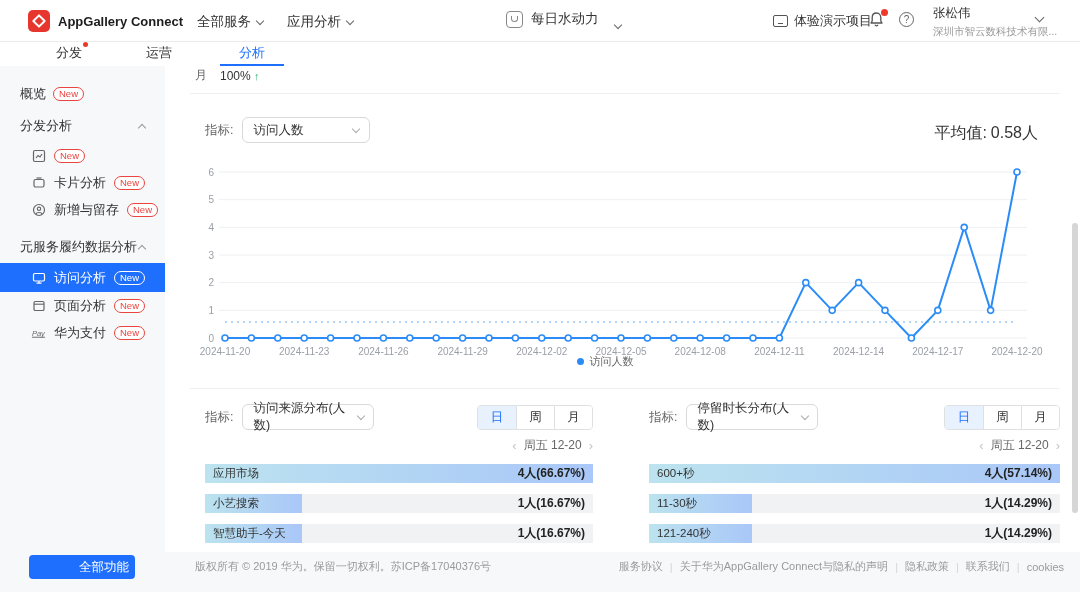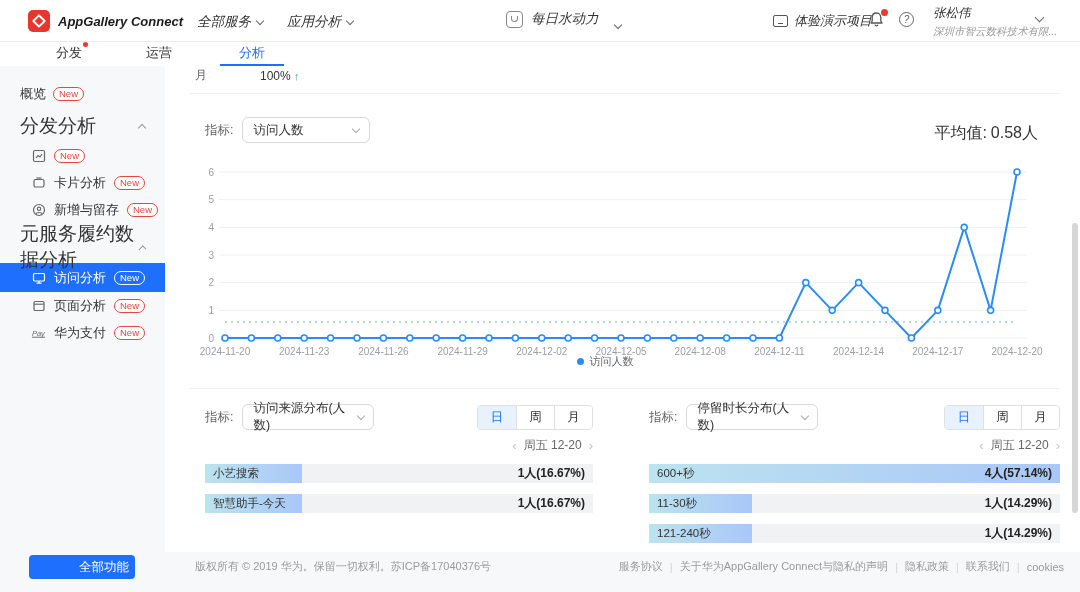--- a/index.html
+++ b/index.html
@@ -2,21 +2,21 @@
 <html><head>
 <meta charset="utf-8">
 <style>
   * { margin:0; padding:0; box-sizing:border-box; }
   html,body { width:1080px; height:592px; background:#fff;
     font-family:"Liberation Sans","DejaVu Sans",sans-serif; }
   .page { position:relative; width:1080px; height:592px; overflow:hidden; background:#fff; }
 
   
   .header { position:absolute; left:0; top:0; width:1080px; height:42px; background:#fff;
-    border-bottom:1px solid #ececec; z-index:5;font-style:italic; }
+    border-bottom:1px solid #ececec; z-index:5; }
   .brand { position:absolute; left:28px; top:10px; display:flex; align-items:center; gap:8px; }
   .logo { width:22px; height:22px; background:#e6362e; border-radius:5px; position:relative; }
   .logo::after { content:''; position:absolute; inset:6px; border:2px solid #fff; transform:rotate(45deg); border-radius:1px; }
   .brand-name { font-size:13px; font-weight:bold; color:#1c1c1c; }
   .hnav { position:absolute; top:13px; font-size:13.5px; color:#333; display:flex; align-items:center; gap:6px; cursor:pointer; }
   .chev { width:6px; height:6px; border-right:1.4px solid #666; border-bottom:1.4px solid #666; transform:rotate(45deg); margin-top:-3px; }
   .chev-lg { width:7px; height:7px; }
   .app-sel { position:absolute; left:506px; top:10px; display:flex; align-items:flex-end; gap:8px; font-size:13.5px; color:#333; cursor:pointer; }
   .app-ic { width:17px; height:17px; border:1.4px solid #888; border-radius:4px; position:relative; }
   .app-ic::after { content:''; position:absolute; left:4px; right:4px; top:4px; height:5px; border:1.2px solid #888; border-top:none; border-radius:0 0 5px 5px; }
@@ -38,35 +38,35 @@
   .snav-item { position:absolute; top:2px; font-size:13px; color:#333; cursor:pointer; }
   .snav-dot { position:absolute; right:-6px; top:-2px; width:5px; height:5px; background:#f0382b; border-radius:50%; }
   .snav-active { color:#1f6fff; border-bottom:2px solid #1f6fff; text-align:center; width:64px; height:22px; }
 
   
   .sidebar { position:absolute; left:0; top:66px; width:165px; height:526px; background:#f7f8fa; z-index:3; padding-top:20px; }
   .sb-overview { display:flex; align-items:center; gap:7px; height:16px; margin-left:20px; font-size:13px; color:#333; cursor:pointer; }
   .badge { display:inline-block; font-size:9.5px; line-height:12px; color:#e8453f; border:1px solid #e8453f;
     border-radius:8px; padding:0 5px; background:#fff; }
   .sb-title { display:flex; align-items:center; justify-content:space-between; height:16px;
-    margin:16px 20px 8px 20px; font-size:19px; color:#333; cursor:pointer; }
+    margin:16px 20px 8px 20px; font-size:13px; color:#333; cursor:pointer; }
   .sb-title:nth-of-type(2) { margin-top:14px; margin-bottom:6px; }
   .chev-up { width:6px; height:6px; border-left:1.4px solid #999; border-top:1.4px solid #999; transform:rotate(45deg); margin-top:3px; }
   .sb-item { display:flex; align-items:center; gap:8px; height:27px; padding-left:31px; font-size:13px; color:#333; cursor:pointer; }
   .sb-item.active { background:#1f6fff; color:#fff; height:29px; }
   .sb-item.active .badge { color:#fff; border-color:#fff; background:transparent; }
   .sb-ic { width:15px; height:15px; display:inline-flex; align-items:center; justify-content:center; }
   .sb-ic svg { display:block; }
   .all-btn { position:absolute; left:29px; bottom:13px; width:106px; height:24px; background:#1f6fff; color:#fff;
     font-size:12.5px; border:none; border-radius:4px; cursor:pointer; font-family:inherit;padding-left:44px; }
 
   
   .main { position:absolute; left:165px; top:66px; width:915px; height:486px; background:#fff; overflow:hidden; z-index:2; }
   .remnant { position:absolute; left:30px; top:1px; font-size:12px; color:#666; display:flex; gap:13px; align-items:center; }
-  .remnant .val { color:#333;margin-left:40px; }
+  .remnant .val { color:#333; }
   .remnant .up { color:#2eb872; font-size:11px; }
   .divider { position:absolute; left:25px; right:20px; height:0; border-top:1px solid #f0f0f0; }
   .d1 { top:27px; } .d2 { top:322px; }
   .metric-row { position:absolute; left:40px; top:51px; display:flex; align-items:center; }
   .mlabel { font-size:12.5px; color:#666; margin-right:9px; }
   .select { height:26px; border:1px solid #d9d9d9; border-radius:6px; background:#fff; display:flex; align-items:center;
     justify-content:space-between; padding:0 10px; font-size:12.5px; color:#333; width:128px; cursor:pointer; }
   .select .chev { border-color:#aaa; }
   .average { position:absolute; right:42px; top:57px; font-size:16px; color:#333; }
   .average .avg-label { color:#333; margin-right:4px; }
@@ -336,20 +336,25 @@
               <div class="tab">月</div>
             </div>
           </div>
           <div class="dnav">
             <span class="arr">‹</span>
             <span>周五 12-20</span>
             <span class="arr">›</span>
           </div>
           <div class="bars">
             <div class="brow">
+              <div class="bfill" style="width:100%"></div>
+              <span class="blabel">应用市场</span>
+              <span class="bval">4人(66.67%)</span>
+            </div>
+            <div class="brow">
               <div class="bfill" style="width:25%"></div>
               <span class="blabel">小艺搜索</span>
               <span class="bval">1人(16.67%)</span>
             </div>
             <div class="brow">
               <div class="bfill" style="width:25%"></div>
               <span class="blabel">智慧助手-今天</span>
               <span class="bval">1人(16.67%)</span>
             </div>
           </div>

